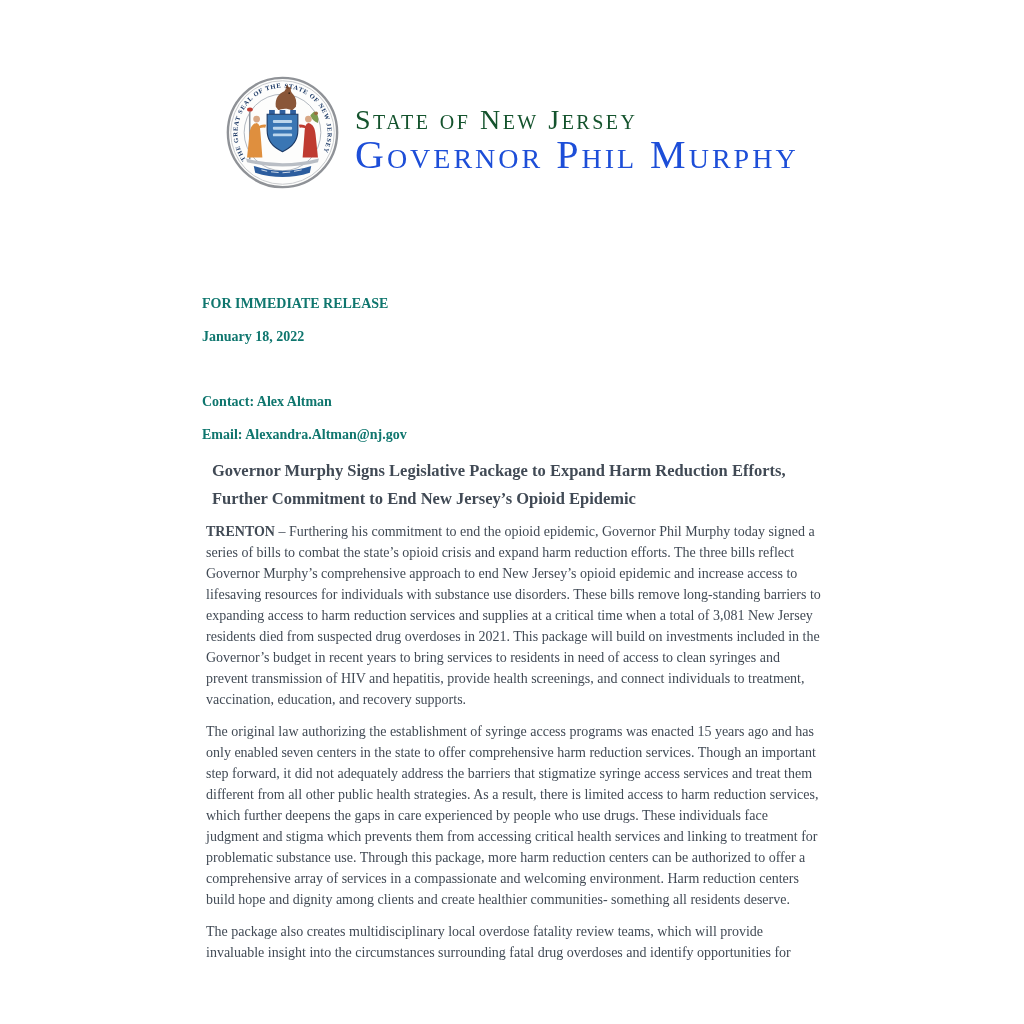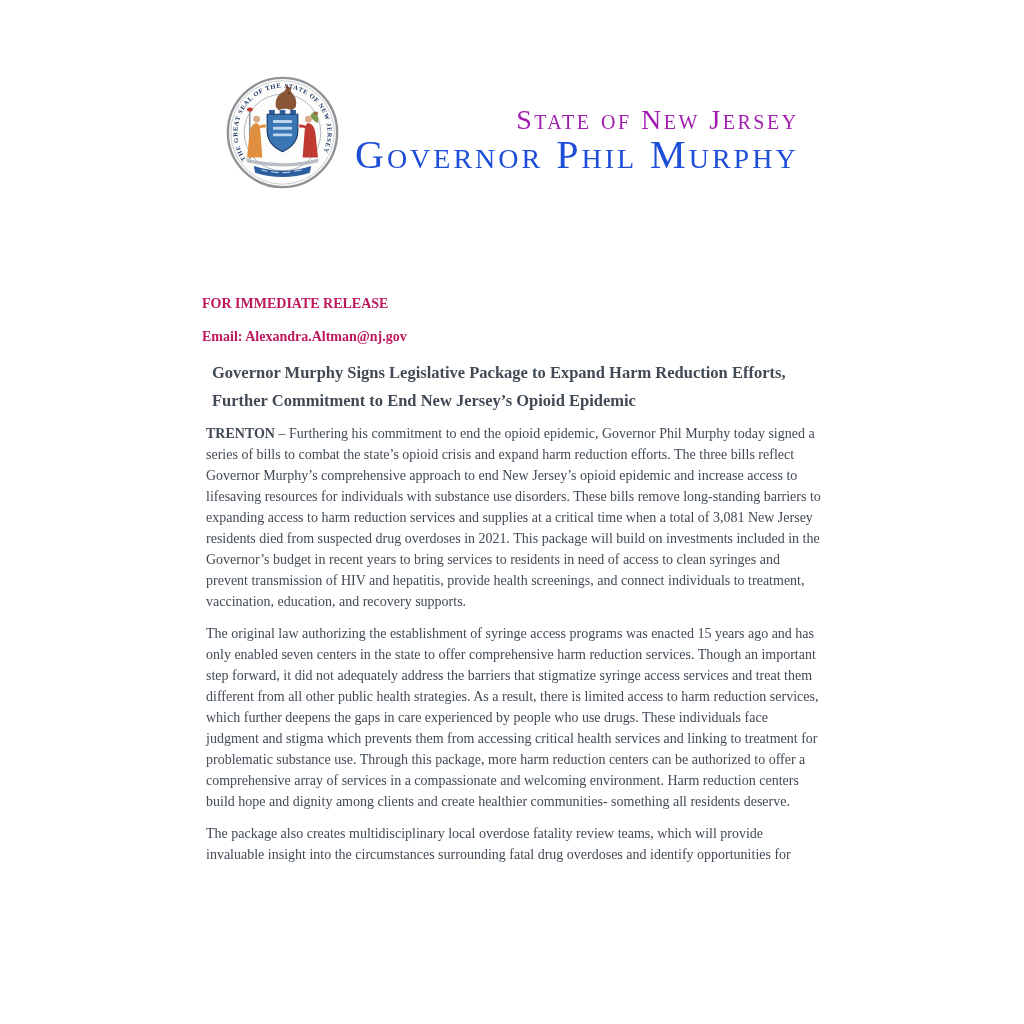--- a/index.html
+++ b/index.html
@@ -13,22 +13,21 @@
   .page { position: relative; width: 1024px; height: 1024px; background: #fff; }
 
   
   .logo { position: absolute; left: 225px; top: 72px; width: 600px; height: 120px; }
   .seal { position: absolute; left: 0; top: 2px; width: 115px; height: 117px; }
   .logo-text { position: absolute; left: 130px; top: 36px; white-space: nowrap; }
   .state-line {
     font-variant: small-caps;
     font-size: 28px; line-height: 24px;
     letter-spacing: 2.5px;
-    color: #a21caf;
-    text-align: right;
+    color: #14532d;
   }
   .governor-line {
     font-variant: small-caps;
     font-size: 40px; line-height: 40px;
     letter-spacing: 3px;
     color: #1d4ed8;
     margin-top: 3px;
   }
   .seal-ring-text {
     font-family: "Liberation Serif", serif;
@@ -37,21 +36,21 @@
     letter-spacing: 0.7px;
     fill: #1d3a66;
   }
 
   
   .content { position: absolute; left: 202px; top: 293px; width: 620px; }
   .meta {
     font-weight: bold;
     font-size: 14px; line-height: 21px;
     margin: 0 0 12px 0;
-    color: #be185d;
+    color: #0f766e;
   }
   .meta.date  { margin-bottom: 44px; }
   .meta.email { }
   .headline {
     font-size: 16.5px; line-height: 28px;
     font-weight: bold;
     text-align: left;
     max-width: 600px;
     margin: 0 auto 8px auto;
     color: #414a55;
@@ -128,20 +127,22 @@
       </g>
     </svg>
     <div class="logo-text">
       <div class="state-line">State of New Jersey</div>
       <div class="governor-line">Governor Phil Murphy</div>
     </div>
   </header>
 
   <main class="content">
     <p class="meta">FOR IMMEDIATE RELEASE</p>
+    <p class="meta date">January 18, 2022</p>
+    <p class="meta">Contact: Alex Altman</p>
     <p class="meta email">Email: Alexandra.Altman@nj.gov</p>
 
     <h1 class="headline">Governor Murphy Signs Legislative Package to Expand Harm Reduction Efforts, Further Commitment to End New Jersey’s Opioid Epidemic</h1>
 
     <p class="body-p"><strong class="dateline">TRENTON</strong><span> – Furthering his commitment to end the opioid epidemic, Governor Phil Murphy today signed a series of bills to combat the state’s opioid crisis and expand harm reduction efforts. The three bills reflect Governor Murphy’s comprehensive approach to end New Jersey’s opioid epidemic and increase access to lifesaving resources for individuals with substance use disorders. These bills remove long-standing barriers to expanding access to harm reduction services and supplies at a critical time when a total of 3,081 New Jersey residents died from suspected drug overdoses in 2021. This package will build on investments included in the Governor’s budget in recent years to bring services to residents in need of access to clean syringes and prevent transmission of HIV and hepatitis, provide health screenings, and connect individuals to treatment, vaccination, education, and recovery supports.</span></p>
 
     <p class="body-p">The original law authorizing the establishment of syringe access programs was enacted 15 years ago and has only enabled seven centers in the state to offer comprehensive harm reduction services. Though an important step forward, it did not adequately address the barriers that stigmatize syringe access services and treat them different from all other public health strategies. As a result, there is limited access to harm reduction services, which further deepens the gaps in care experienced by people who use drugs. These individuals face judgment and stigma which prevents them from accessing critical health services and linking to treatment for problematic substance use. Through this package, more harm reduction centers can be authorized to offer a comprehensive array of services in a compassionate and welcoming environment. Harm reduction centers build hope and dignity among clients and create healthier communities- something all residents deserve.</p>
 
     <p class="body-p">The package also creates multidisciplinary local overdose fatality review teams, which will provide invaluable insight into the circumstances surrounding fatal drug overdoses and identify opportunities for</p>
   </main>

